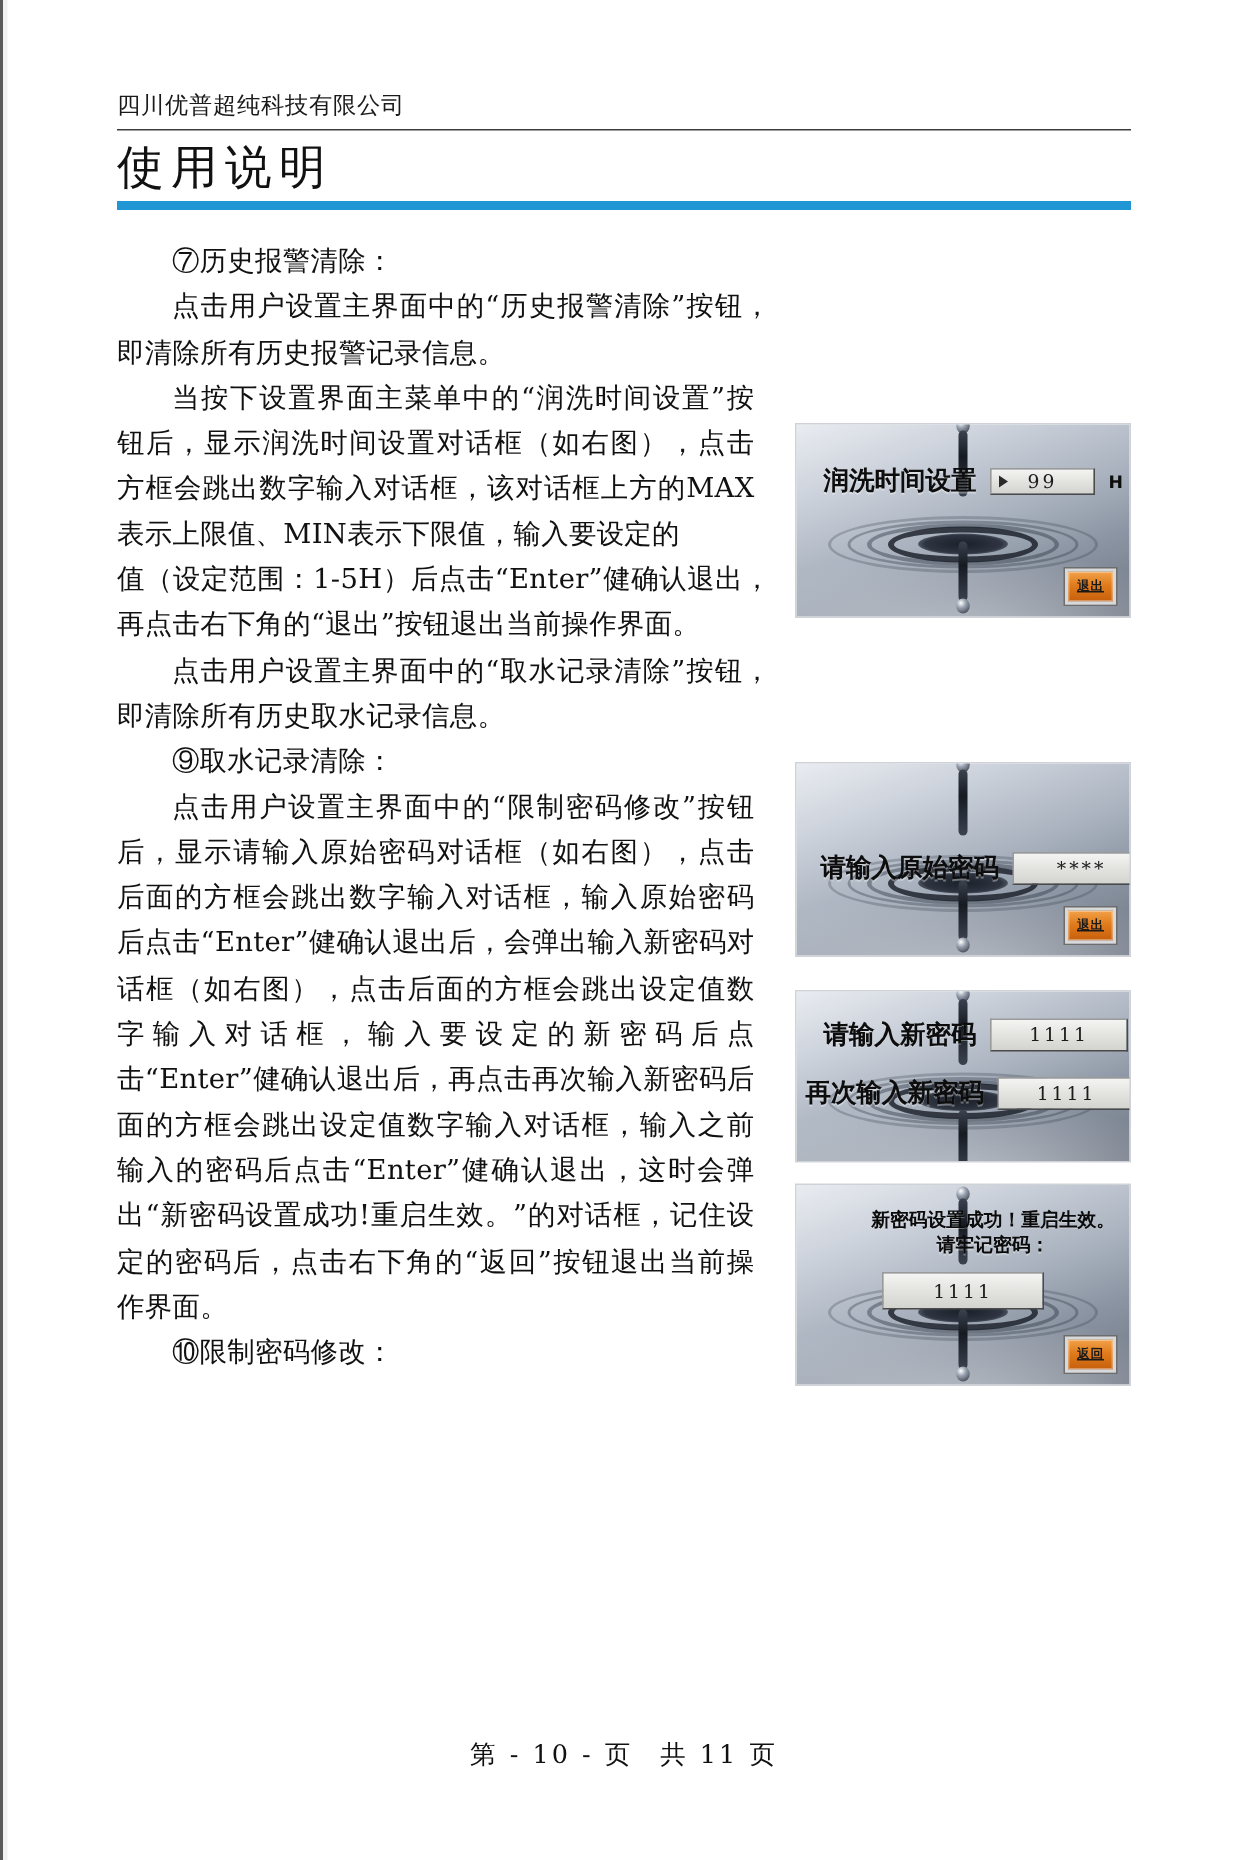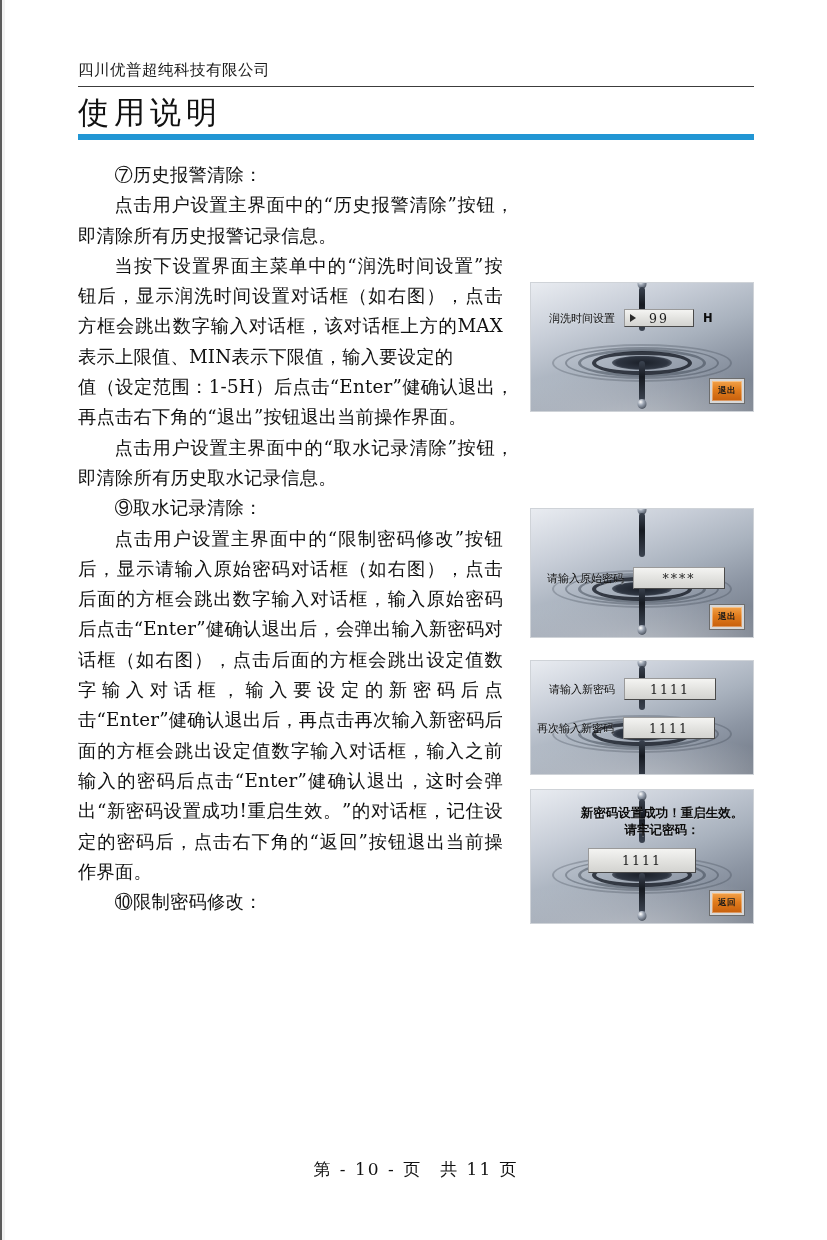--- a/index.html
+++ b/index.html
@@ -169,22 +169,22 @@
 
   
   .dev-row {
     position: absolute;
     display: flex;
     align-items: center;
     gap: 9px;
     z-index: 4;
   }
   .dev-label {
-    font-size: 11px;
-    font-weight: normal;
+    font-size: 17px;
+    font-weight: bold;
     color: #0d0d0d;
     white-space: nowrap;
     text-shadow: 0 1px 0 rgba(255,255,255,.35);
   }
   .dev-field {
     box-sizing: border-box;
     background: linear-gradient(180deg, #f4f4f2 0%, #e3e3e0 50%, #d3d3d0 100%);
     border: 1px solid #4a4a4a;
     border-top-color: #9a9a9a;
     border-left-color: #9a9a9a;
@@ -231,20 +231,21 @@
     align-items: center;
     justify-content: center;
     z-index: 5;
   }
   .dev-btn span {
     font-size: 8.5px;
     font-weight: bold;
     color: #1a1a1a;
     letter-spacing: 0.5px;
     white-space: nowrap;
+    text-decoration: underline;
   }
 
   
   .dev-msg {
     position: absolute;
     left: 0; right: 0;
     top: 14px;
     text-align: center;
     z-index: 4;
     color: #0b0b0b;

